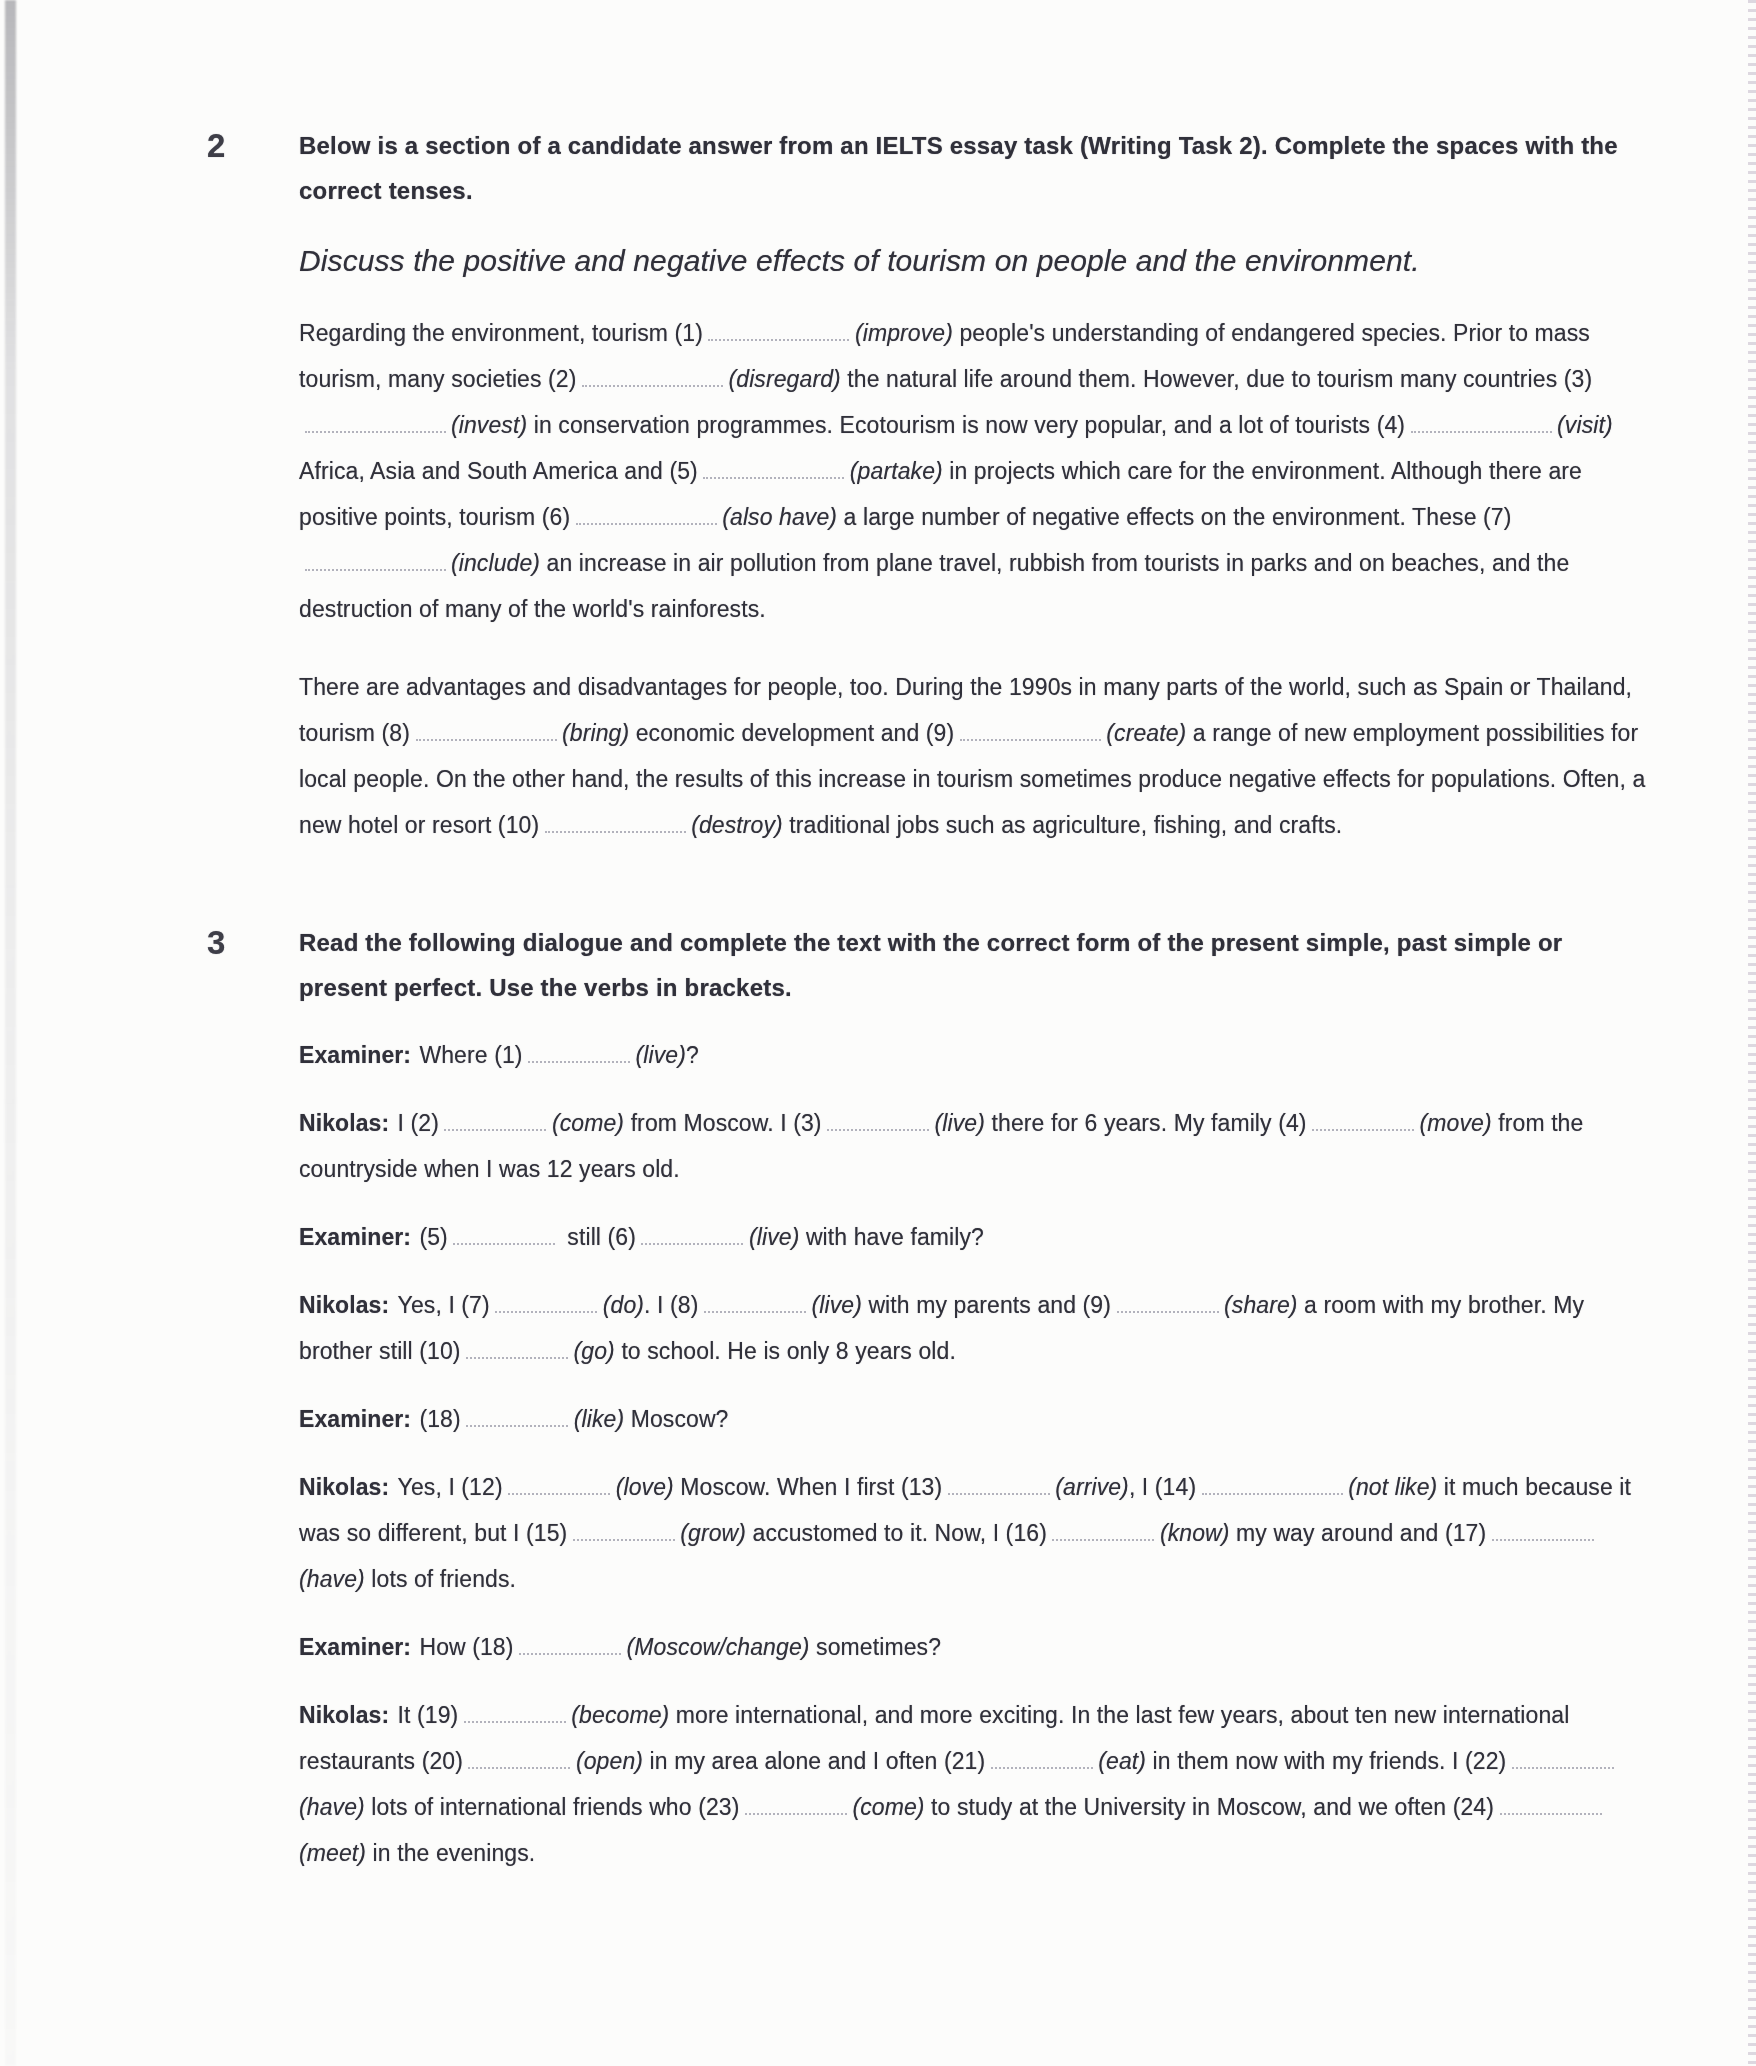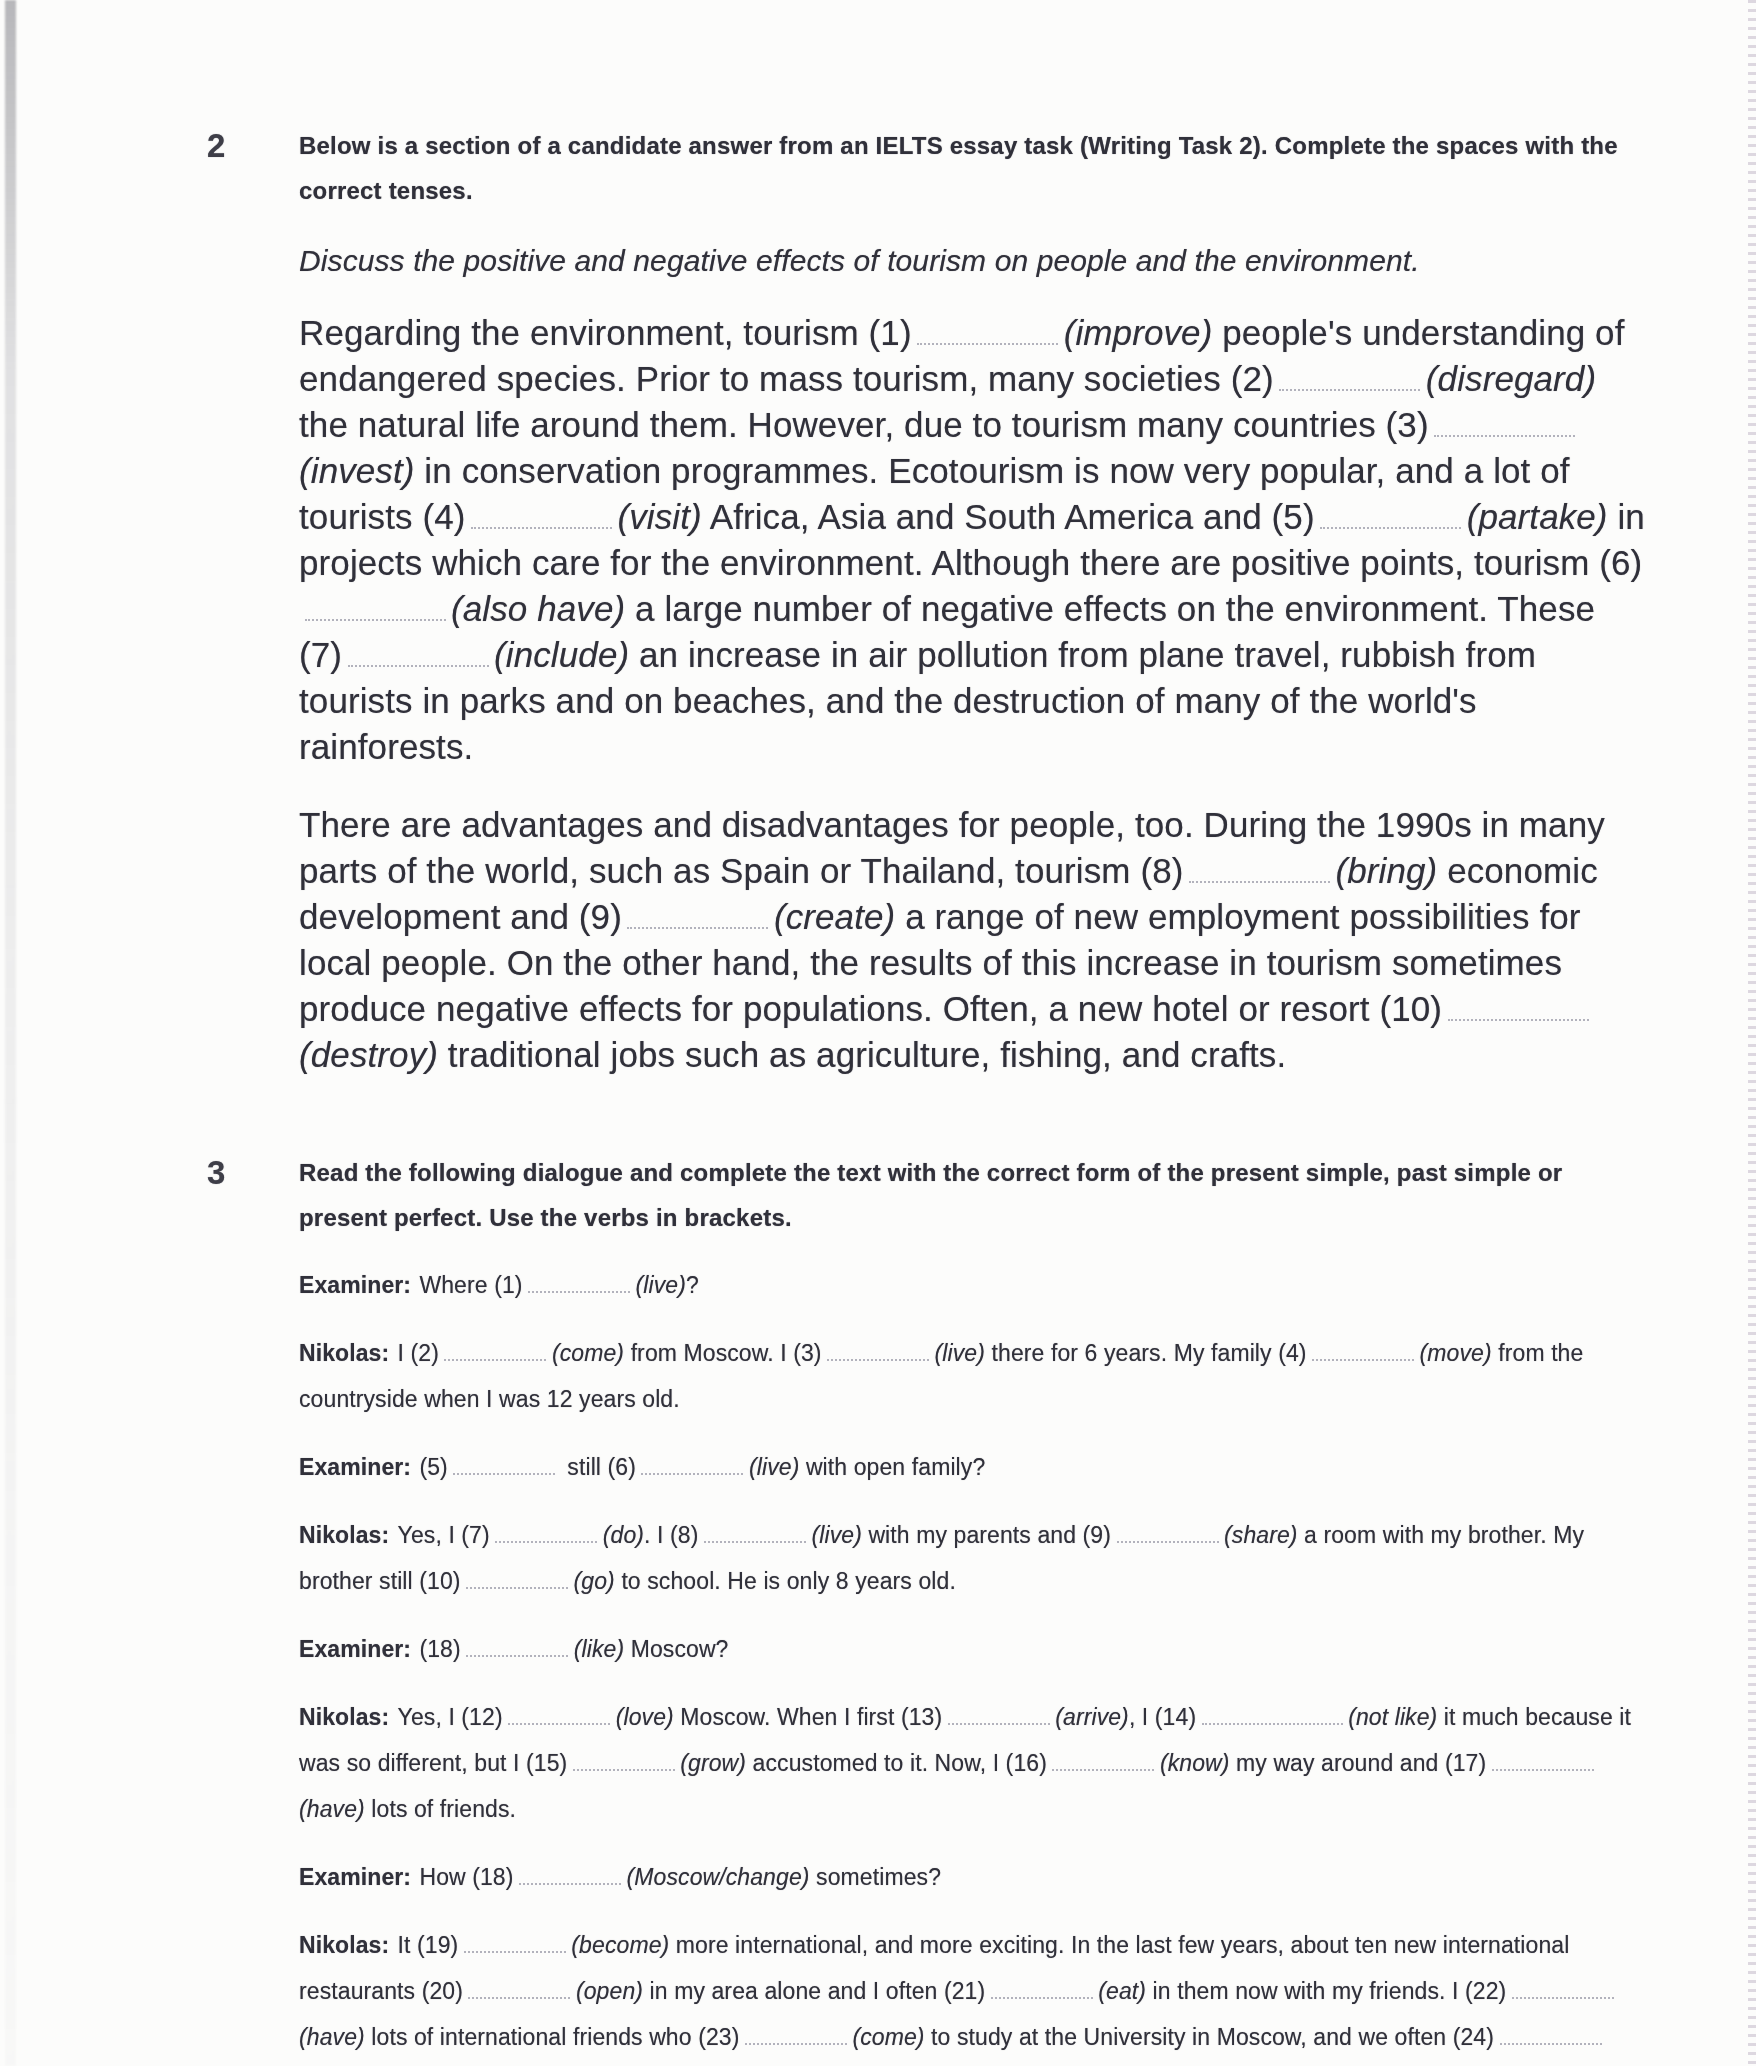--- a/index.html
+++ b/index.html
@@ -54,21 +54,21 @@
     text-shadow: 0 0 1px rgba(45,45,55,0.6);
   }
   .prompt {
     margin: 26px 0 27px 0;
     font-size: 30px; font-style: italic;
     line-height: 44px; letter-spacing: 0.1px;
     text-shadow: 0 0 0.9px rgba(50,50,60,0.55);
   }
   .para {
     margin: 18px 0 32px 0;
-    font-size: 35px; line-height: 46px; letter-spacing: 0.1px;
+    font-size: 23px; line-height: 46px; letter-spacing: 0.1px;
     text-shadow: 0 0 0.9px rgba(50,50,60,0.5);
   }
   .verb { font-style: italic; }
   .blank {
     display: inline-block;
     height: 0.78em;
     border-bottom: 2.1px dotted #9a9aa8;
     vertical-align: baseline;
     margin: 0 5.5px;
     opacity: 0.75;
@@ -103,21 +103,21 @@
       </div>
     </section>
 
     <section class="exercise ex3">
       <div class="ex-num">3</div>
       <div class="ex-body">
         <p class="instr">Read the following dialogue and complete the text with the correct form of the present simple, past simple or present perfect. Use the verbs in brackets.</p>
         <div class="dialogue">
           <p class="dline"><span class="speaker">Examiner:</span><span class="dtext"><span class="t">Where (1)</span><span class="blank blank-md"></span><span class="verb">(live)</span><span class="t">?</span></span></p>
           <p class="dline"><span class="speaker">Nikolas:</span><span class="dtext"><span class="t">I (2)</span><span class="blank blank-md"></span><span class="verb">(come)</span><span class="t"> from Moscow. I (3)</span><span class="blank blank-md"></span><span class="verb">(live)</span><span class="t"> there for 6 years. My family (4)</span><span class="blank blank-md"></span><span class="verb">(move)</span><span class="t"> from the countryside when I was 12 years old.</span></span></p>
-          <p class="dline"><span class="speaker">Examiner:</span><span class="dtext"><span class="t">(5)</span><span class="blank blank-md"></span><span class="t"> still (6)</span><span class="blank blank-md"></span><span class="verb">(live)</span><span class="t"> with open family?</span></span></p>
+          <p class="dline"><span class="speaker">Examiner:</span><span class="dtext"><span class="t">(5)</span><span class="blank blank-md"></span><span class="t"> still (6)</span><span class="blank blank-md"></span><span class="verb">(live)</span><span class="t"> with have family?</span></span></p>
           <p class="dline"><span class="speaker">Nikolas:</span><span class="dtext"><span class="t">Yes, I (7)</span><span class="blank blank-md"></span><span class="verb">(do)</span><span class="t">. I (8)</span><span class="blank blank-md"></span><span class="verb">(live)</span><span class="t"> with my parents and (9)</span><span class="blank blank-md"></span><span class="verb">(share)</span><span class="t"> a room with my brother. My brother still (10)</span><span class="blank blank-md"></span><span class="verb">(go)</span><span class="t"> to school. He is only 8 years old.</span></span></p>
           <p class="dline"><span class="speaker">Examiner:</span><span class="dtext"><span class="t">(18)</span><span class="blank blank-md"></span><span class="verb">(like)</span><span class="t"> Moscow?</span></span></p>
           <p class="dline"><span class="speaker">Nikolas:</span><span class="dtext"><span class="t">Yes, I (12)</span><span class="blank blank-md"></span><span class="verb">(love)</span><span class="t"> Moscow. When I first (13)</span><span class="blank blank-md"></span><span class="verb">(arrive)</span><span class="t">, I (14)</span><span class="blank blank-lg"></span><span class="verb">(not like)</span><span class="t"> it much because it was so different, but I (15)</span><span class="blank blank-md"></span><span class="verb">(grow)</span><span class="t"> accustomed to it. Now, I (16)</span><span class="blank blank-md"></span><span class="verb">(know)</span><span class="t"> my way around and (17)</span><span class="blank blank-md"></span><span class="verb">(have)</span><span class="t"> lots of friends.</span></span></p>
           <p class="dline"><span class="speaker">Examiner:</span><span class="dtext"><span class="t">How (18)</span><span class="blank blank-md"></span><span class="verb">(Moscow/change)</span><span class="t"> sometimes?</span></span></p>
           <p class="dline"><span class="speaker">Nikolas:</span><span class="dtext"><span class="t">It (19)</span><span class="blank blank-md"></span><span class="verb">(become)</span><span class="t"> more international, and more exciting. In the last few years, about ten new international restaurants (20)</span><span class="blank blank-md"></span><span class="verb">(open)</span><span class="t"> in my area alone and I often (21)</span><span class="blank blank-md"></span><span class="verb">(eat)</span><span class="t"> in them now with my friends. I (22)</span><span class="blank blank-md"></span><span class="verb">(have)</span><span class="t"> lots of international friends who (23)</span><span class="blank blank-md"></span><span class="verb">(come)</span><span class="t"> to study at the University in Moscow, and we often (24)</span><span class="blank blank-md"></span><span class="verb">(meet)</span><span class="t"> in the evenings.</span></span></p>
         </div>
       </div>
     </section>
 
   </div>

